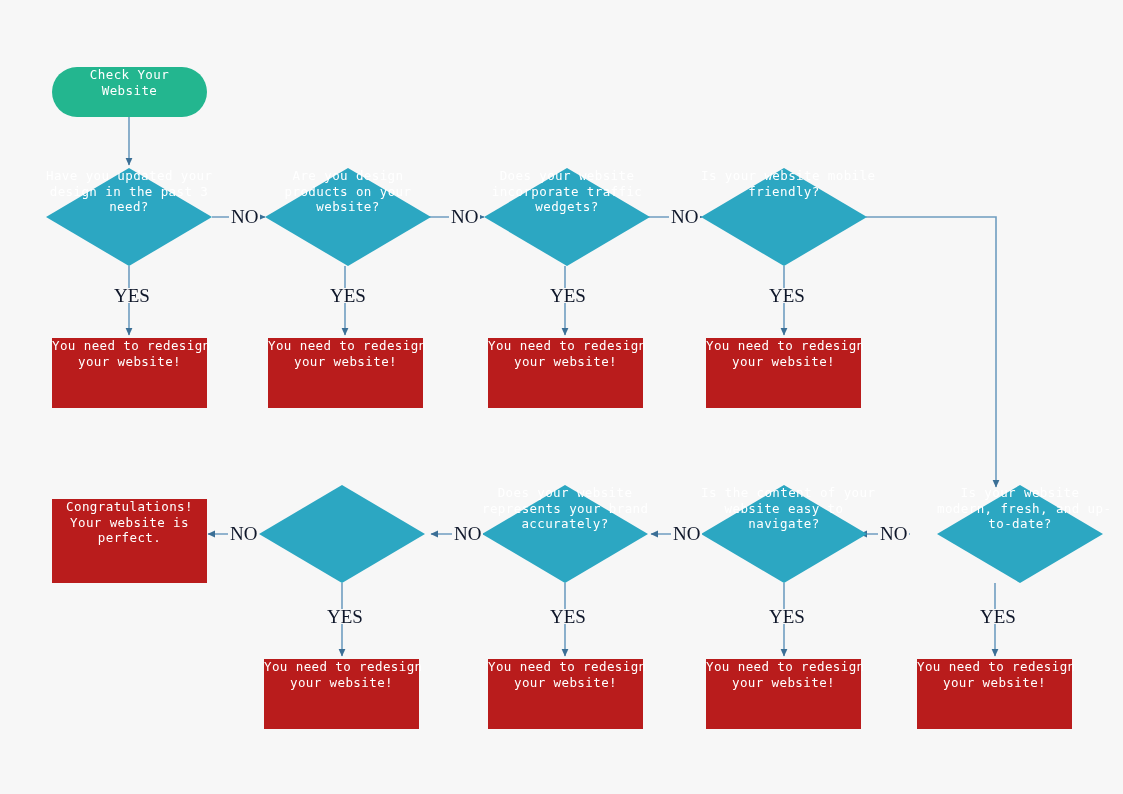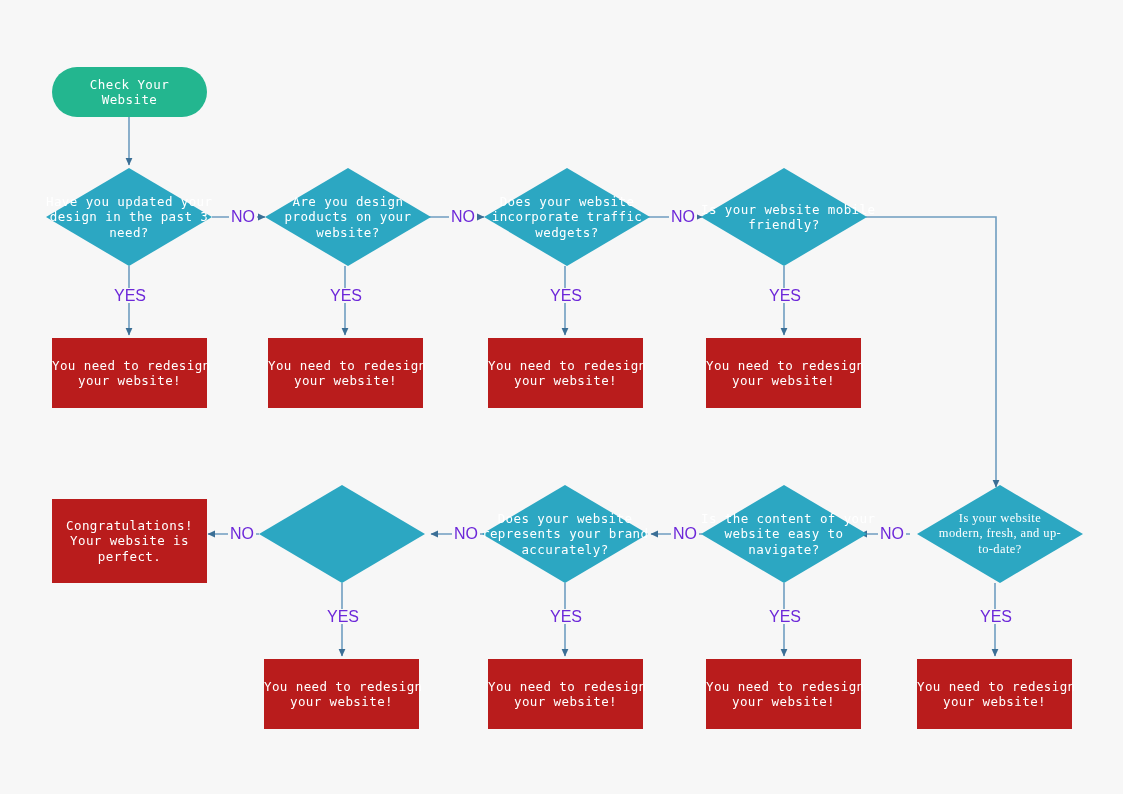--- a/index.html
+++ b/index.html
@@ -19,21 +19,21 @@
     position: absolute;
     left: 0; top: 0;
     width: 1123px;
     height: 794px;
     pointer-events: none;
   }
   .node {
     position: absolute;
     box-sizing: border-box;
     display: flex;
-    align-items: center;
+    align-items: flex-start;
     justify-content: center;
     text-align: center;
     color: #ffffff;
     font-family: "DejaVu Sans Mono", "Liberation Mono", monospace;
     font-size: 12.5px;
     line-height: 15.5px;
     letter-spacing: 0.4px;
     white-space: nowrap;
   }
   .node .label {
@@ -63,23 +63,23 @@
     z-index: 2;
   }
   
   .result {
     background: #b91c1c;
   }
   
   .edge-label {
     position: absolute;
     background: #f7f7f7;
-    color: #6d28d9;
-    font-family: Liberation Sans, sans-serif;
-    font-size: 16px;
+    color: #0f172a;
+    font-family: Liberation Serif, serif;
+    font-size: 19px;
     line-height: 15px;
     padding: 0 2px;
     white-space: nowrap;
     z-index: 3;
   }
 </style>
 </head>
 <body>
 
 <div id="canvas">
@@ -216,21 +216,21 @@
 
   <div class="node decision" style="left:701px; top:485px; width:166px; height:98px;">
     <span class="dshape"></span>
     <span class="label">
         <div>Is the content of your</div>
         <div>website easy to</div>
         <div>navigate?</div>
       </span>
   </div>
 
-  <div class="node decision" style="left:917px; top:485px; width:166px; height:98px;font-family:Liberation Serif, serif;">
+  <div class="node decision" style="left:937px; top:485px; width:166px; height:98px;">
     <span class="dshape"></span>
     <span class="label">
         <div>Is your website</div>
         <div>modern, fresh, and up-</div>
         <div>to-date?</div>
       </span>
   </div>
 
   <div class="node result" style="left:264px; top:659px; width:155px; height:70px;">
     <span class="label">

